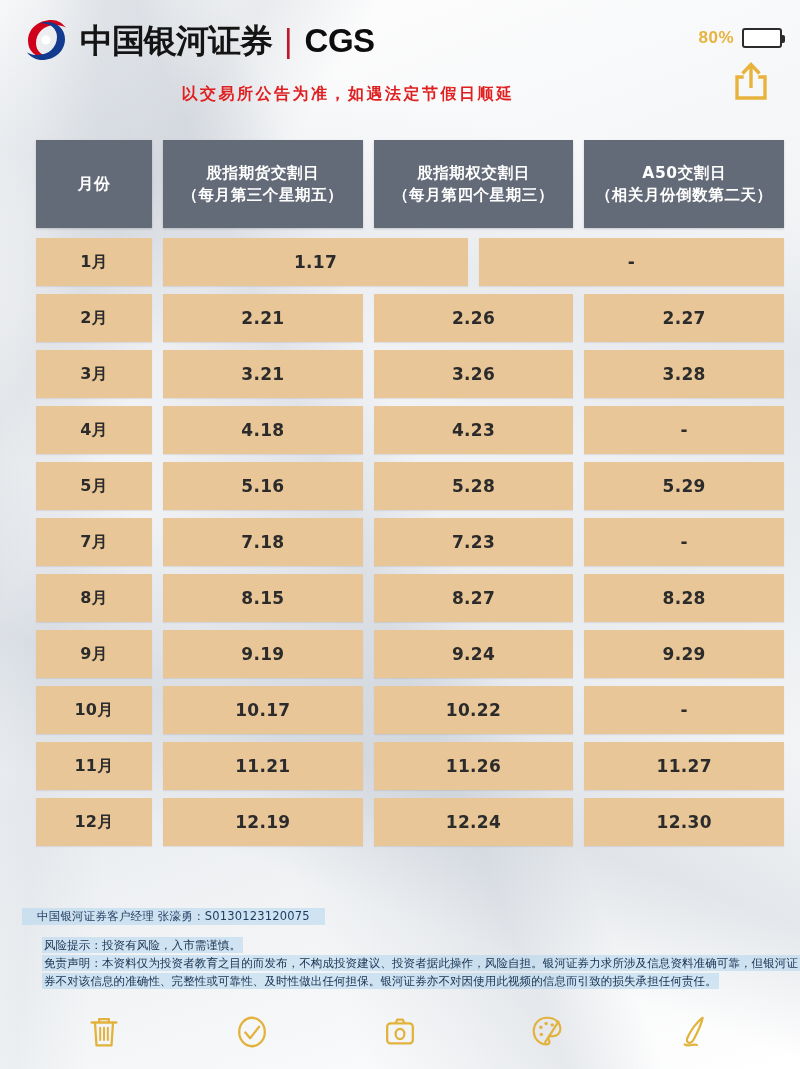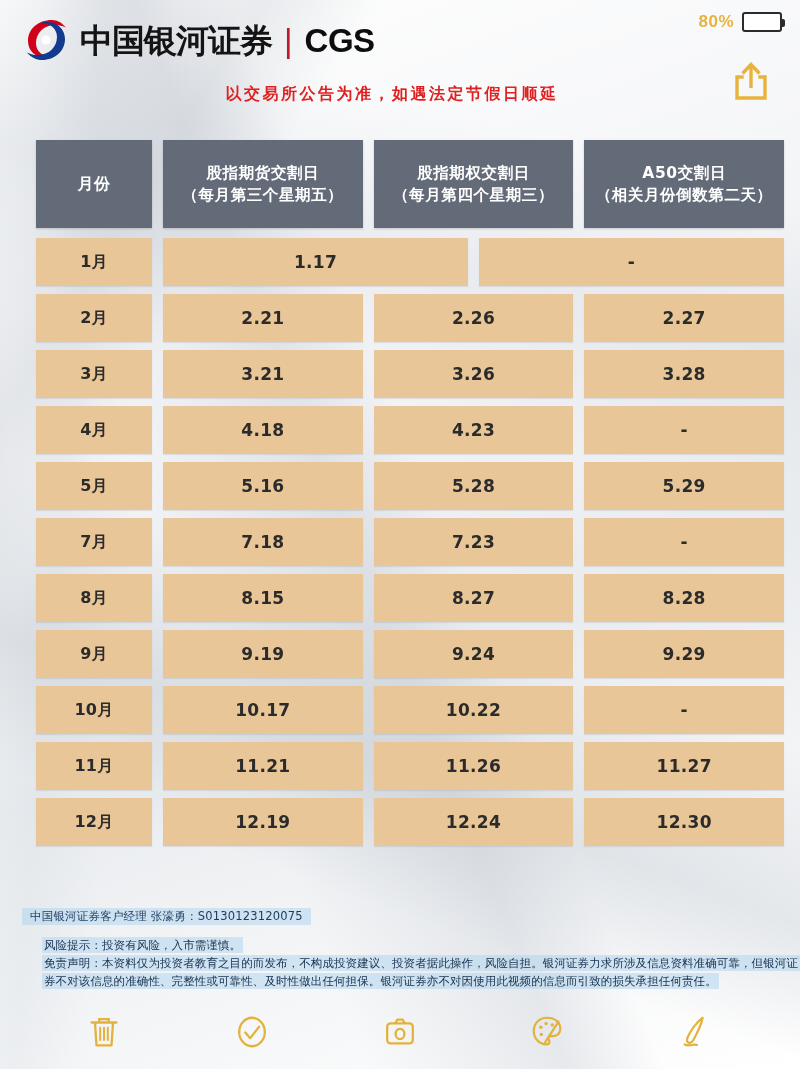--- a/index.html
+++ b/index.html
@@ -24,22 +24,22 @@
   #hdr{position:absolute;left:0;top:0;width:800px;height:130px;}
   #logo-wrap{position:absolute;left:22px;top:16px;display:flex;align-items:center;gap:10px;}
   #logo-mark{width:48px;height:48px;flex:0 0 48px;}
   #brand-cn{font-size:33px;font-weight:bold;color:#141414;letter-spacing:-1px;
     font-family:"DejaVu Sans","Liberation Sans",sans-serif;line-height:1;}
   #brand-sep{color:#c0182a;font-size:33px;font-weight:300;margin:0 2px;line-height:1;}
   #brand-en{font-size:33px;font-weight:bold;color:#0d0d0d;letter-spacing:-.5px;line-height:1;
     font-family:"Liberation Sans",sans-serif;}
   #subtitle{position:absolute;left:0;top:84px;width:696px;text-align:center;
     color:#e02020;font-size:16px;font-weight:bold;letter-spacing:2.5px;
-    font-family:"DejaVu Sans","Liberation Sans",sans-serif;margin-left:44px;}
-  #battery-row{position:absolute;right:18px;top:12px;display:flex;align-items:center;gap:8px;}
+    font-family:"DejaVu Sans","Liberation Sans",sans-serif;}
+  #battery-row{position:absolute;right:18px;top:28px;display:flex;align-items:center;gap:8px;}
   #battery-pct{color:#e8b33c;font-size:17px;font-weight:bold;letter-spacing:.5px;}
   .batt{width:40px;height:20px;border:2px solid #2b2b2b;border-radius:3px;position:relative;
     background:#fff;box-sizing:border-box;padding:2px;}
   .batt:after{content:"";position:absolute;right:-5px;top:5px;width:3px;height:8px;
     background:#2b2b2b;border-radius:0 2px 2px 0;}
   .batt-fill{height:100%;background:#2b2b2b;border-radius:1px;}
   #share-btn{position:absolute;right:28px;top:60px;width:42px;height:42px;}
   
   #tbl{position:absolute;left:36px;top:140px;width:748px;}
   .row{display:flex;gap:11px;margin-bottom:8px;}
@@ -53,21 +53,21 @@
   .hrow{margin-bottom:10px;}
   .hrow .c-month{font-size:16px;}
   .drow .c{height:48px;background:#e9c697;color:#2b2b2b;font-weight:bold;font-size:17px;
     letter-spacing:.3px;font-family:"DejaVu Sans","Liberation Sans",sans-serif;
     box-shadow:0 1px 1px rgba(0,0,0,.07);}
   .drow .c-month{font-size:16px;}
   .drow{}
   .dash{font-size:18px;}
   
   #mgr{position:absolute;left:22px;top:908px;font-size:11.5px;color:#1b3a5c;
-    background:rgba(178,214,238,.55);padding:1px 8px;letter-spacing:.2px;
+    background:rgba(178,214,238,.55);padding:1px 15px;letter-spacing:.2px;
     font-family:"DejaVu Sans","Liberation Sans",sans-serif;}
   #disc{position:absolute;left:22px;top:937px;width:760px;font-size:11.5px;color:#16314f;
     line-height:1.55;letter-spacing:.1px;font-family:"DejaVu Sans","Liberation Sans",sans-serif;margin-left:20px;}
   #disc span{background:rgba(178,214,238,.55);box-decoration-break:clone;
     -webkit-box-decoration-break:clone;padding:1px 2px;}
   
   #toolbar{position:absolute;left:0;bottom:8px;width:800px;height:58px;
     display:flex;align-items:center;justify-content:space-around;padding:0 30px;box-sizing:border-box;}
   .tool{width:44px;height:44px;display:flex;align-items:center;justify-content:center;cursor:pointer;}
 </style>

